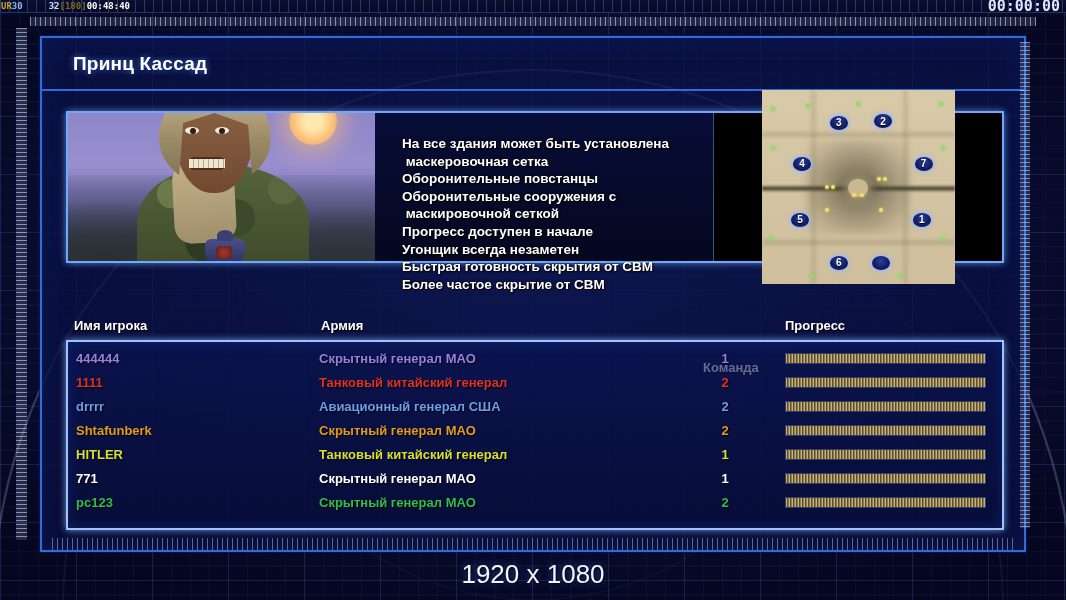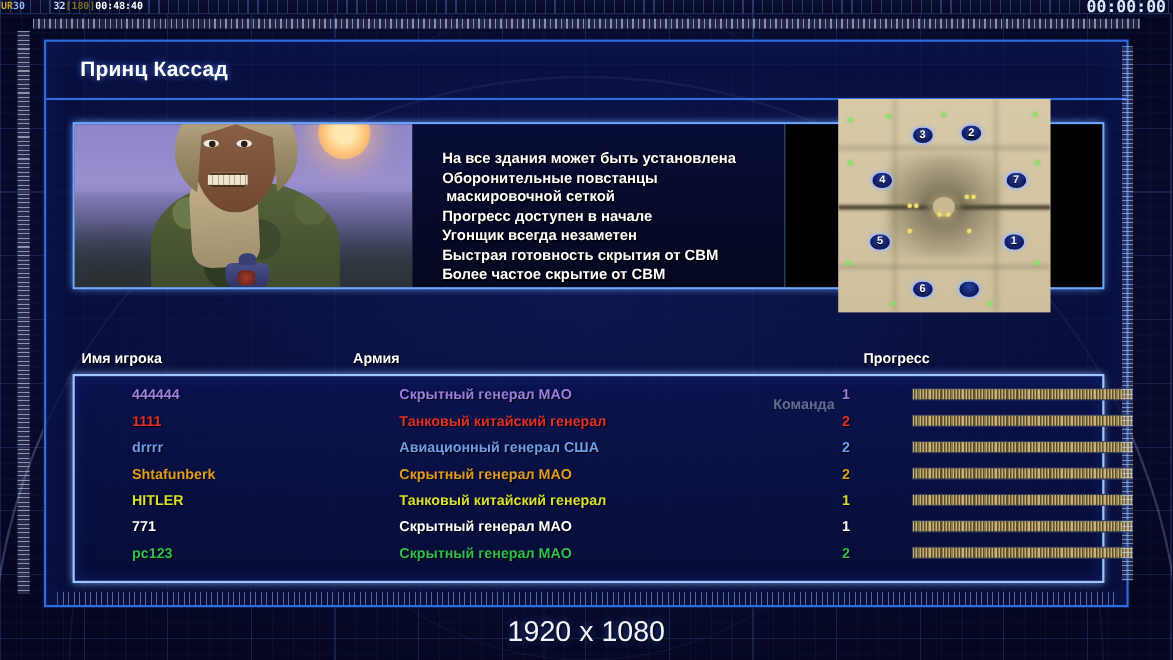--- a/index.html
+++ b/index.html
@@ -280,21 +280,21 @@
   .th.prog { left: 719px; }
 
   .table-box {
     position:absolute; left: 24px; top: 302px; width: 938px; height: 190px;
     border: 2px solid #9dc4ff;
     box-shadow: 0 0 7px rgba(140,185,255,0.8), inset 0 0 14px rgba(20,45,130,0.6);
     background: linear-gradient(to bottom, rgba(10,20,84,0.62) 0%, rgba(7,13,56,0.70) 100%);
     padding-top: 4px;
   }
   .row {
-    position: relative; height: 24px; display: flex; align-items: center; margin-left: 44px;
+    position: relative; height: 24px; display: flex; align-items: center;
   }
   .cell { position:absolute; font-size: 13px; font-weight: bold; text-shadow: 1px 1px 1px rgba(0,0,0,.85); white-space: nowrap; }
   .cell.name { left: 8px; }
   .cell.army { left: 251px; }
   .cell.team { left: 646px; width: 22px; text-align: center; }
   .progress {
     position:absolute; left: 717px; top: 7px; width: 201px; height: 11px;
     background: #0a0f2c;
     border: 1px solid rgba(120,150,220,0.35);
   }
@@ -364,21 +364,23 @@
           <div class="pupil r"></div>
           <div class="mouth"></div>
           <div class="lamp">
               <div class="glow"></div>
             </div>
         </div>
       </div>
 
       <div class="desc">
         <div class="desc-line">На все здания может быть установлена</div>
+        <div class="desc-line"> маскеровочная сетка</div>
         <div class="desc-line">Оборонительные повстанцы</div>
+        <div class="desc-line">Оборонительные сооружения с</div>
         <div class="desc-line"> маскировочной сеткой</div>
         <div class="desc-line">Прогресс доступен в начале</div>
         <div class="desc-line">Угонщик всегда незаметен</div>
         <div class="desc-line">Быстрая готовность скрытия от СВМ</div>
         <div class="desc-line">Более частое скрытие от СВМ</div>
       </div>
 
       <div class="minimap-wrap">
         <div class="minimap" id="minimap">
           <div class="mm-band" style="top:22%"></div>

